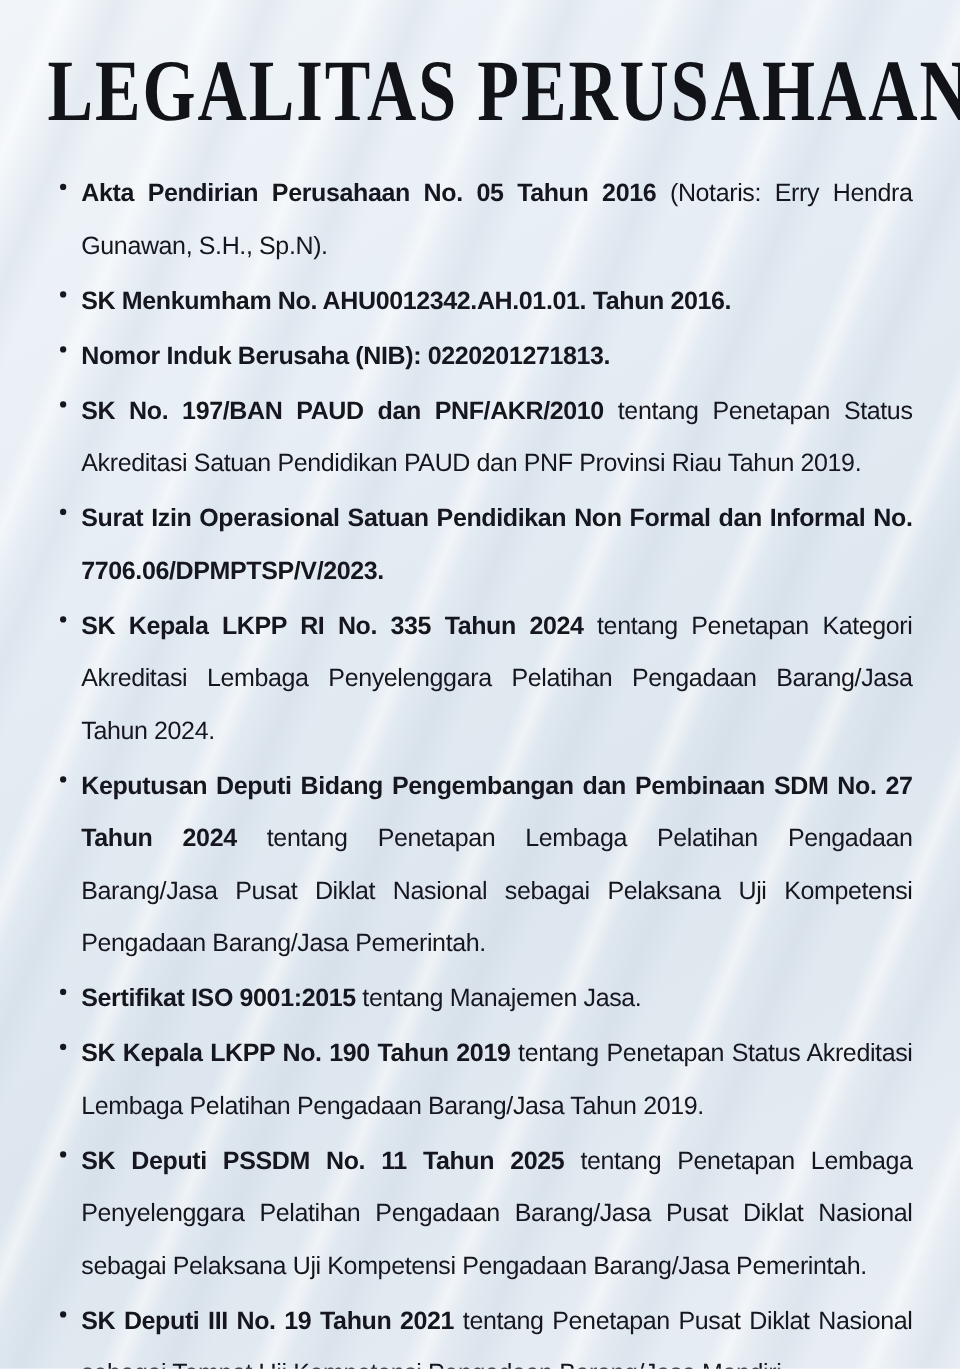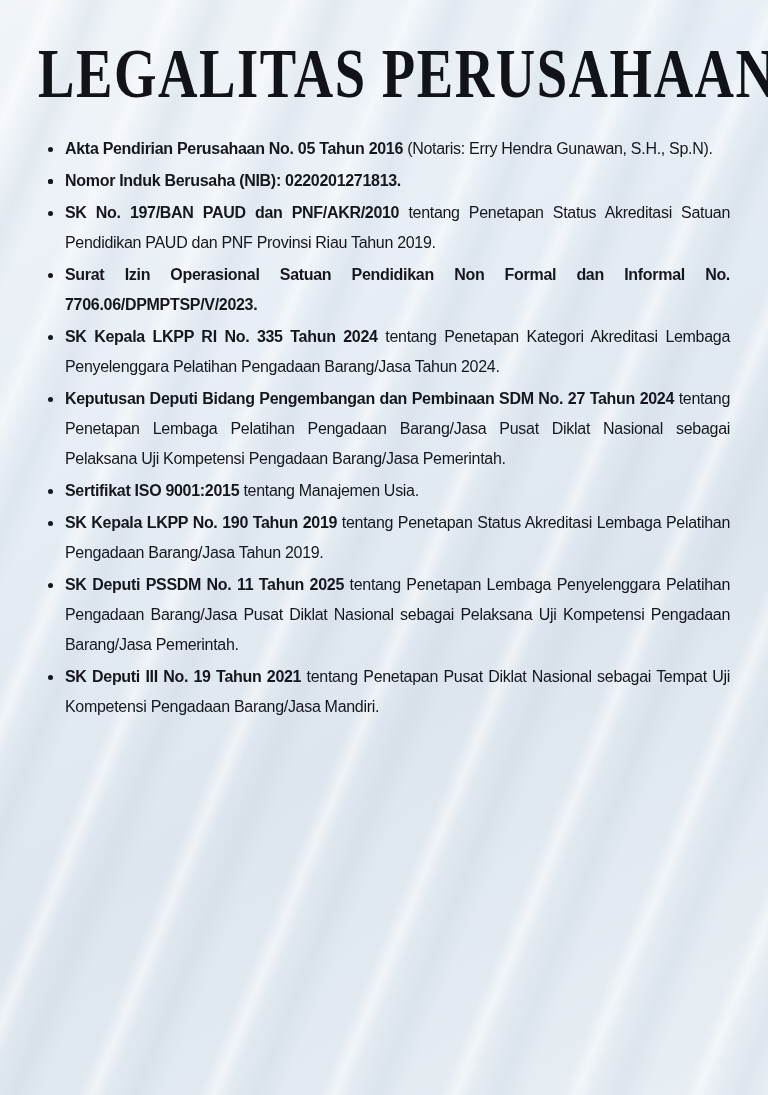--- a/index.html
+++ b/index.html
@@ -49,22 +49,22 @@
   ul.legality-list {
     list-style: none;
     margin: 24px 0 0 0;
     padding: 0;
     width: 692px;
   }
   ul.legality-list li {
     position: relative;
     padding-left: 27px;
     margin-bottom: 2px;
-    font-size: 16px;
-    line-height: 30px;
+    font-size: 20px;
+    line-height: 42px;
     letter-spacing: -0.3px;
     text-align: justify;
     color: #16161e;
   }
   ul.legality-list li .bullet {
     position: absolute;
     left: 10px;
     top: 13px;
     width: 5px;
     height: 5px;
@@ -79,21 +79,21 @@
 <div class="page">
   <div class="texture"></div>
   <div class="content">
     <h1 class="title">LEGALITAS PERUSAHAAN</h1>
     <ul class="legality-list">
   <li>
     <span class="bullet"></span><b class="lead">Akta Pendirian Perusahaan No. 05 Tahun 2016</b><span class="rest"> (Notaris: Erry Hendra Gunawan, S.H., Sp.N).</span>
   </li>
 
   <li>
-    <span class="bullet"></span><span class="rest"></span>
+    <span class="bullet"></span><b class="lead">SK Menkumham No. AHU0012342.AH.01.01. Tahun 2016.</b><span class="rest"></span>
   </li>
 
   <li>
     <span class="bullet"></span><b class="lead">Nomor Induk Berusaha (NIB): 0220201271813.</b><span class="rest"></span>
   </li>
 
 
   <li>
     <span class="bullet"></span><b class="lead">SK No. 197/BAN PAUD dan PNF/AKR/2010</b><span class="rest"> tentang Penetapan Status Akreditasi Satuan Pendidikan PAUD dan PNF Provinsi Riau Tahun 2019.</span>
   </li>
@@ -104,21 +104,21 @@
 
   <li>
     <span class="bullet"></span><b class="lead">SK Kepala LKPP RI No. 335 Tahun 2024</b><span class="rest"> tentang Penetapan Kategori Akreditasi Lembaga Penyelenggara Pelatihan Pengadaan Barang/Jasa Tahun 2024.</span>
   </li>
 
   <li>
     <span class="bullet"></span><b class="lead">Keputusan Deputi Bidang Pengembangan dan Pembinaan SDM No. 27 Tahun 2024</b><span class="rest"> tentang Penetapan Lembaga Pelatihan Pengadaan Barang/Jasa Pusat Diklat Nasional sebagai Pelaksana Uji Kompetensi Pengadaan Barang/Jasa Pemerintah.</span>
   </li>
 
   <li>
-    <span class="bullet"></span><b class="lead">Sertifikat ISO 9001:2015</b><span class="rest"> tentang Manajemen Usia.</span>
+    <span class="bullet"></span><b class="lead">Sertifikat ISO 9001:2015</b><span class="rest"> tentang Manajemen Jasa.</span>
   </li>
 
   <li>
     <span class="bullet"></span><b class="lead">SK Kepala LKPP No. 190 Tahun 2019</b><span class="rest"> tentang Penetapan Status Akreditasi Lembaga Pelatihan Pengadaan Barang/Jasa Tahun 2019.</span>
   </li>
 
 
   <li>
     <span class="bullet"></span><b class="lead">SK Deputi PSSDM No. 11 Tahun 2025</b><span class="rest"> tentang Penetapan Lembaga Penyelenggara Pelatihan Pengadaan Barang/Jasa Pusat Diklat Nasional sebagai Pelaksana Uji Kompetensi Pengadaan Barang/Jasa Pemerintah.</span>
   </li>

